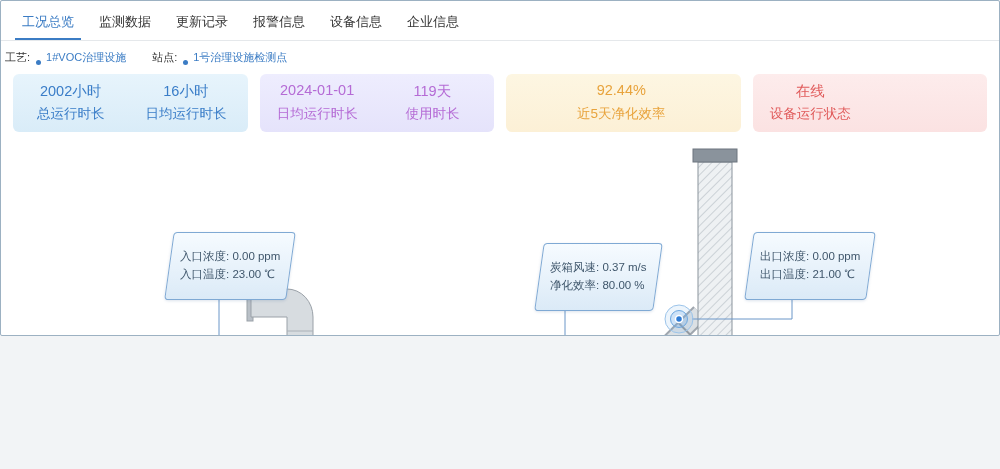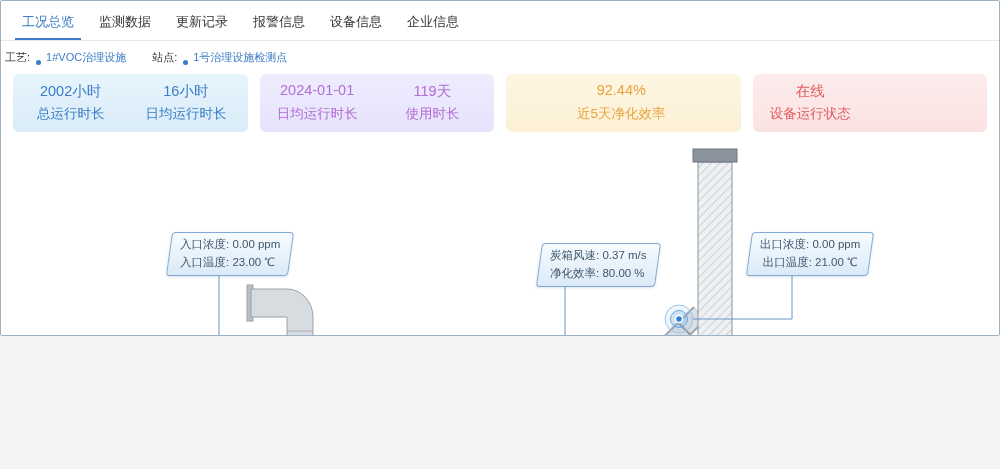--- a/index.html
+++ b/index.html
@@ -30,21 +30,21 @@
   .card.status   { background:linear-gradient(180deg,#fdecec,#fbe2e2); color:#e05a5a; }
   
   .diagram { position:absolute; left:0; top:142px; width:1000px; height:327px; }
   .diagram svg { position:absolute; left:0; top:0; }
   .tooltip { position:absolute; font-size:11.5px; color:#3f566b; z-index:5; }
   .tooltip .bg {
     position:absolute; inset:0; background:linear-gradient(180deg,#f6fbff,#dbeaf7);
     border:1px solid #7fa9d4; border-radius:4px; transform:skewX(-8deg);
     box-shadow:0 1px 3px rgba(60,100,150,.18);
   }
-  .tooltip .content { position:relative; padding:4px 11px; line-height:1.55; white-space:nowrap; }
+  .tooltip .content { position:relative; padding:16px 11px; line-height:1.55; white-space:nowrap; }
 </style>
 </head>
 <body>
 
 <div class="app">
 
   <div class="tabs">
     <div class="tab active">工况总览</div>
     <div class="tab">监测数据</div>
     <div class="tab">更新记录</div>
@@ -218,21 +218,21 @@
       <div>入口温度: 23.00 ℃</div>
     </div>
   </div>
   <div class="tooltip" style="left:538px; top:242px;">
     <div class="bg"></div>
     <div class="content">
       <div>炭箱风速: 0.37 m/s</div>
       <div>净化效率: 80.00 %</div>
     </div>
   </div>
-  <div class="tooltip" style="left:748px; top:231px;text-align:center;">
+  <div class="tooltip" style="left:748px; top:231px;">
     <div class="bg"></div>
     <div class="content">
       <div>出口浓度: 0.00 ppm</div>
       <div>出口温度: 21.00 ℃</div>
     </div>
   </div>
 
 </div>
 
 </body></html>

